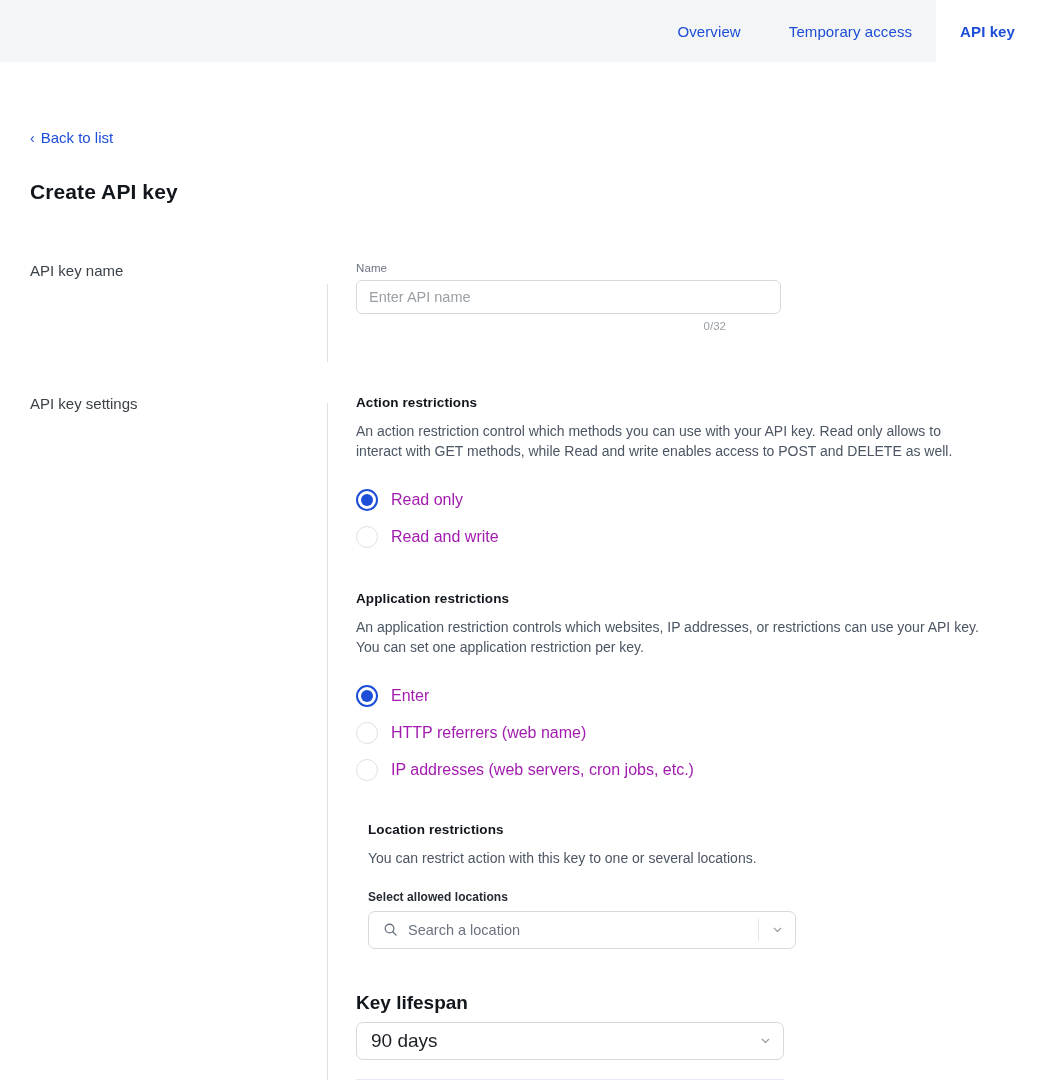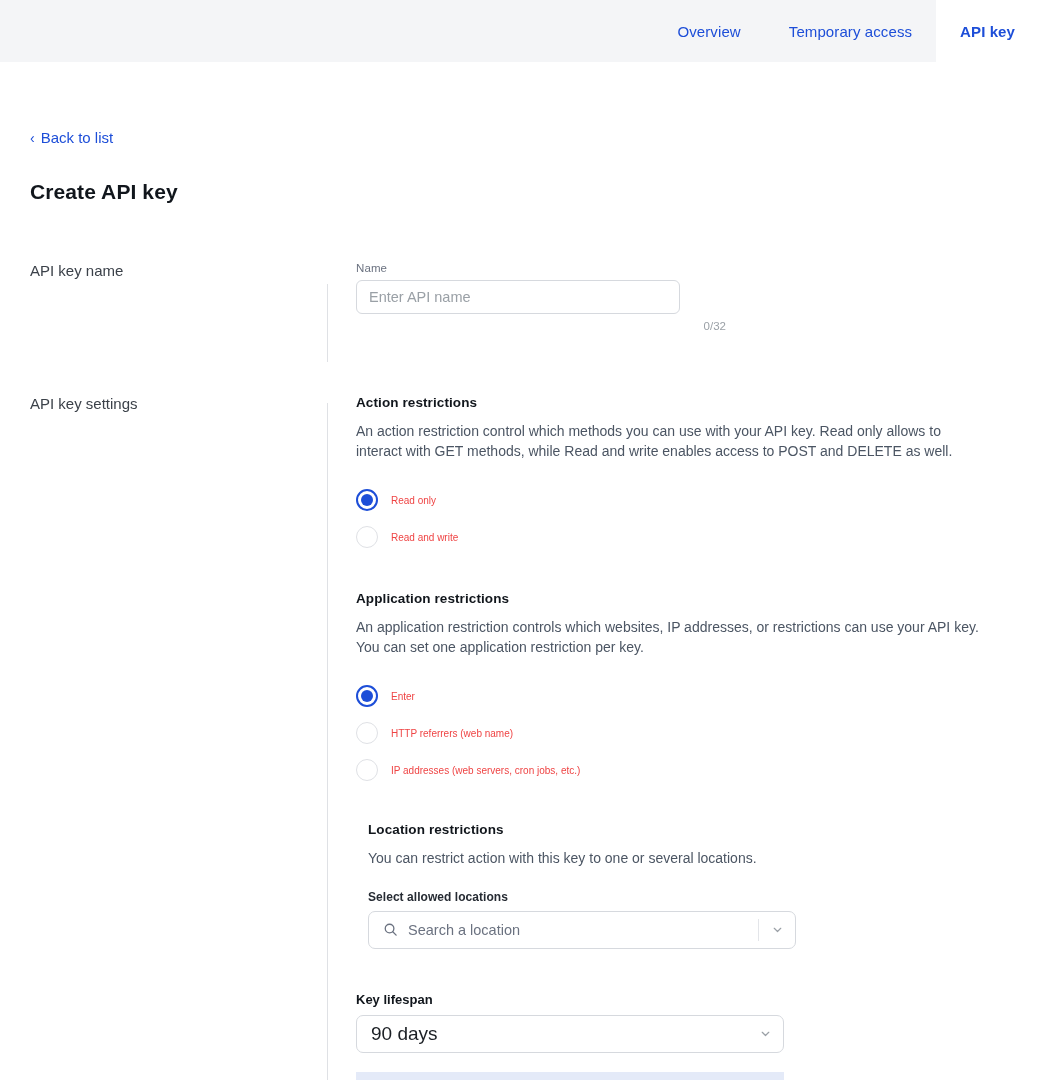--- a/index.html
+++ b/index.html
@@ -109,21 +109,21 @@
   .section-settings { margin-top: 63px; }
 
   
   .field-label {
     font-size: 11.5px;
     color: #6b7280;
     margin-bottom: 6px;
     letter-spacing: 0.1px;
   }
   .text-input {
-    width: 324px;
+    width: 425px;
     height: 34px;
     border: 1px solid #d6d9de;
     border-radius: 6px;
     background: #fff;
     font-size: 14.5px;
     font-family: "Liberation Sans", sans-serif;
     color: #1b1f24;
     padding: 0 12px;
     outline: none;
   }
@@ -180,22 +180,22 @@
     left: 50%;
     top: 50%;
     width: 12px;
     height: 12px;
     margin-left: -6px;
     margin-top: -6px;
     border-radius: 50%;
     background: #1d4ed8;
   }
   .radio-label {
-    font-size: 10px;
-    color: #ef4444;
+    font-size: 16px;
+    color: #a21caf;
   }
 
   .block-gap-1 { margin-top: 35px; }
   .block-gap-2 { margin-top: 33px; margin-left: 12px; }
 
   
   .inline-label {
     font-size: 12px;
     font-weight: bold;
     color: #262b33;
@@ -238,21 +238,21 @@
   .chev-wrap {
     width: 36px;
     display: flex;
     align-items: center;
     justify-content: center;
     color: #9aa0a6;
   }
 
   .lifespan-wrap { margin-top: 43px; }
   .lifespan-label {
-    font-size: 13px;
+    font-size: 19px;
     font-weight: bold;
     color: #11161c;
     margin-bottom: 8px;
   }
 
   .info-box {
     width: 428px;
     background: #e4eaf8;
     color: #2c52c0;
     font-size: 13px;

